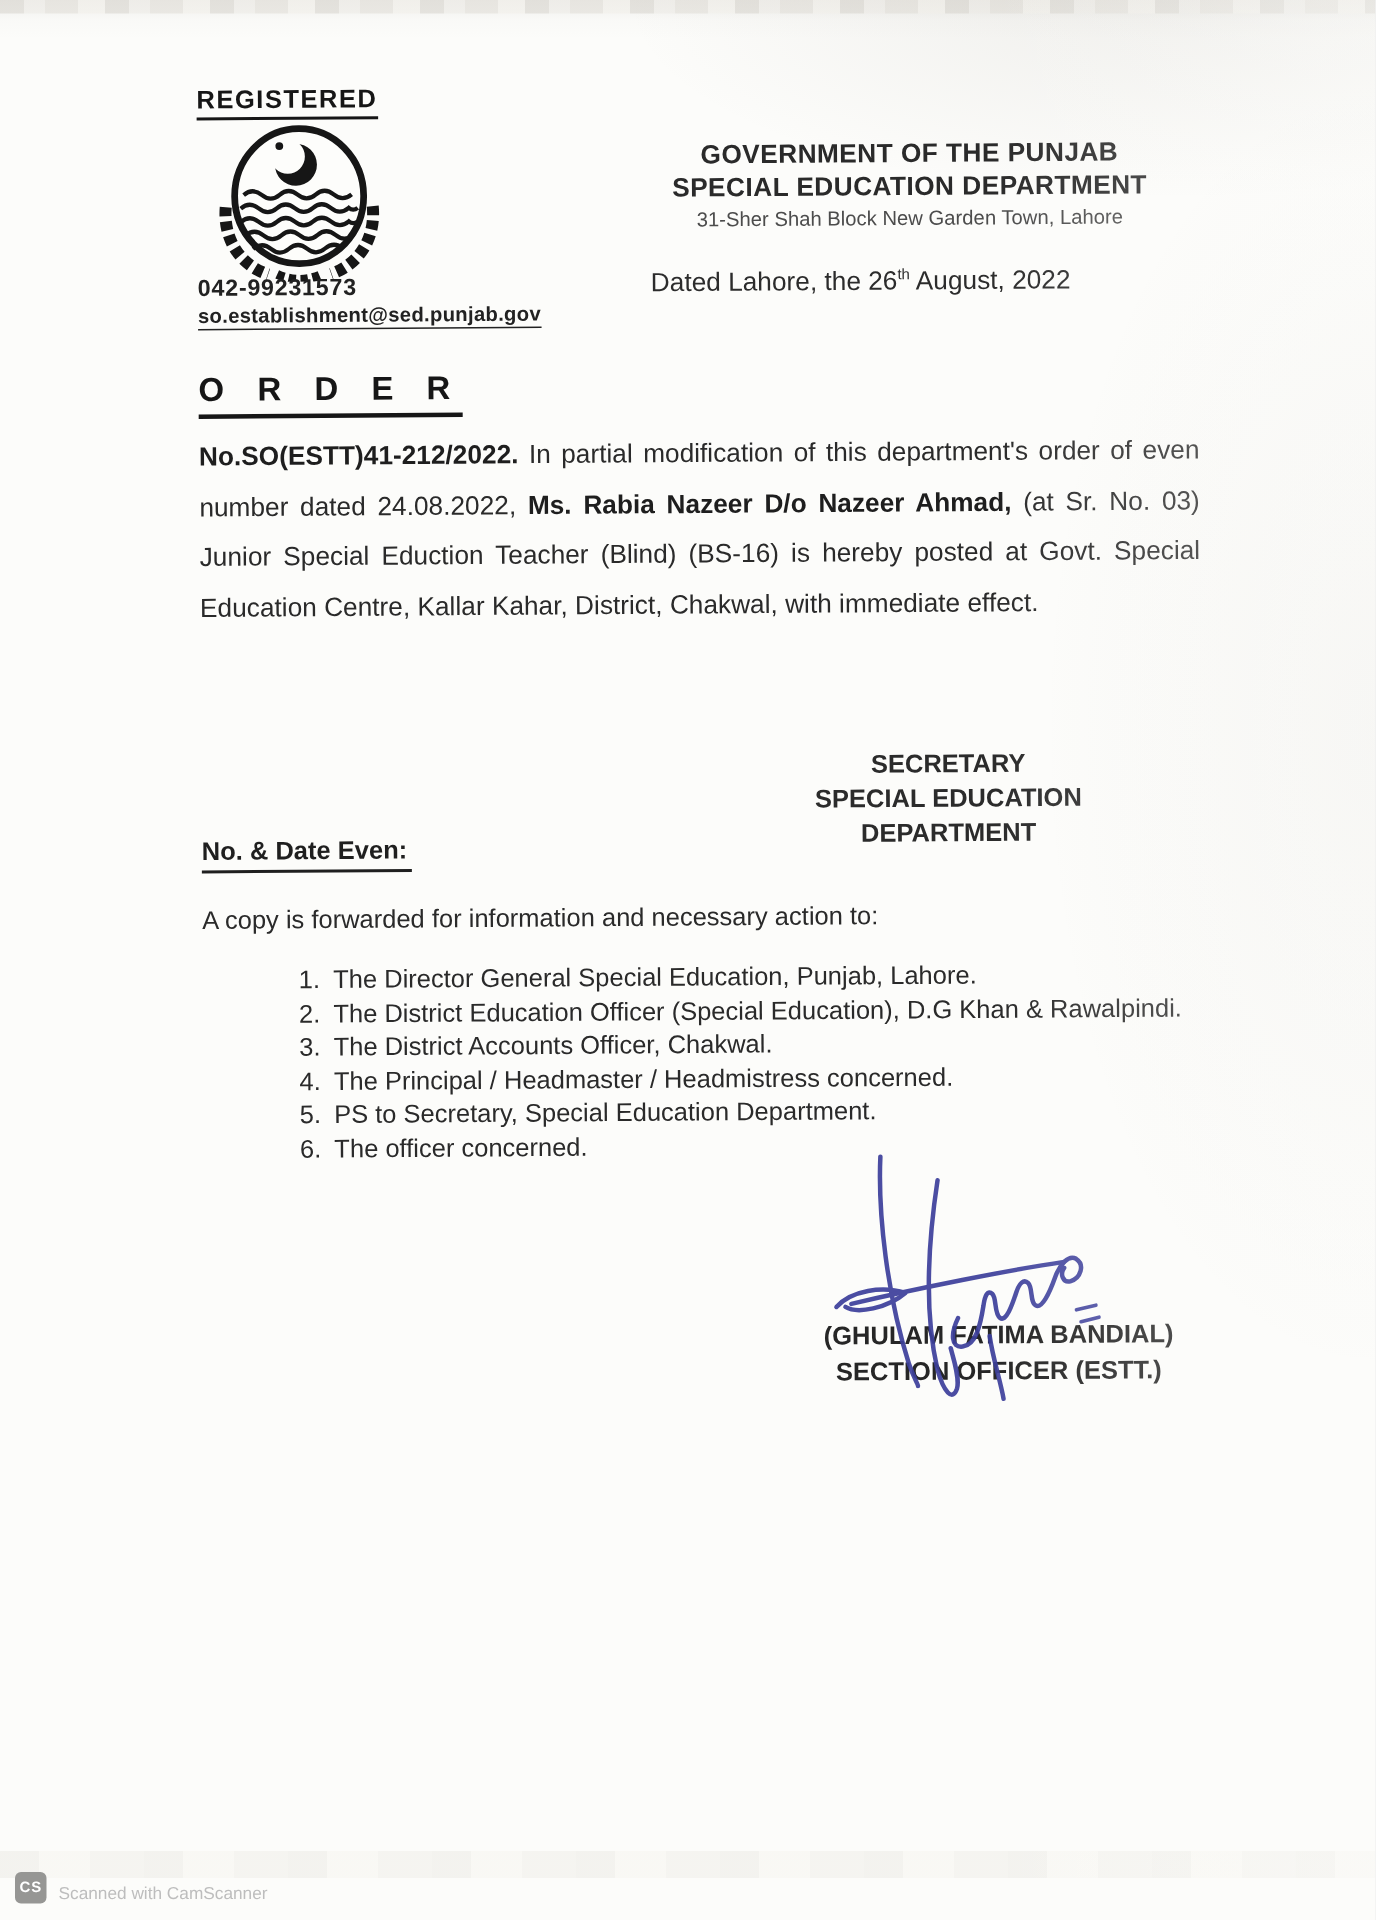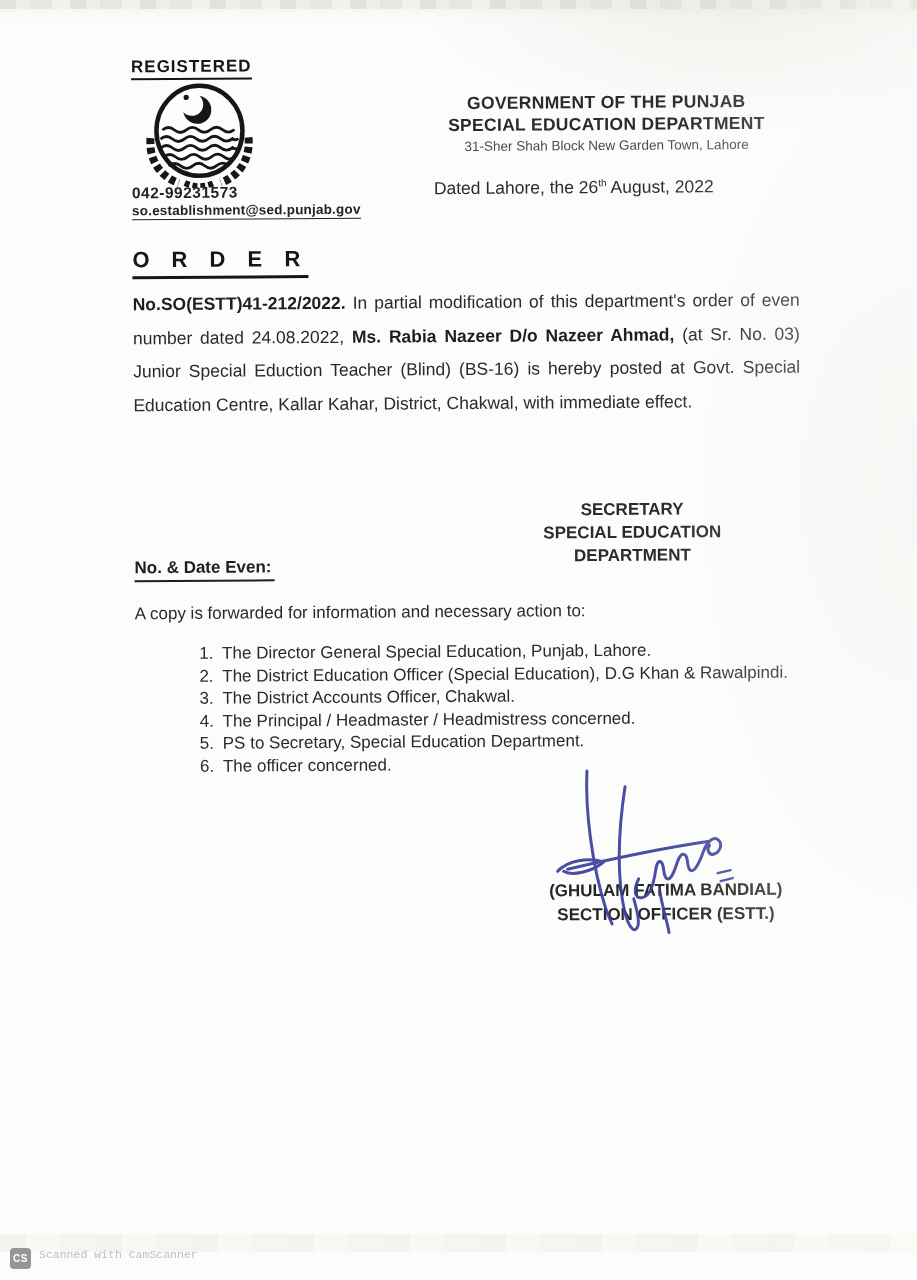--- a/index.html
+++ b/index.html
@@ -72,26 +72,26 @@
   .dist-list li{margin:0;padding-left:4px;}
 
   .signature{left:540px;top:760px;width:240px;height:178px;color:var(--signature-blue);z-index:5;}
   .sig-name-block{left:514px;top:880px;width:300px;text-align:center;font-size:17px;font-weight:bold;line-height:24px;color:#262626;z-index:2;}
 
   .fade-right{
     position:absolute;left:0;top:0;width:917px;height:1280px;pointer-events:none;z-index:8;
     background:linear-gradient(to right, rgba(252,252,250,0) 72%, rgba(252,252,250,0.32) 96%);
   }
 
-  .footer-cam{position:absolute;left:10px;top:1248px;display:flex;align-items:flex-start;gap:8px;z-index:9;}
+  .footer-cam{position:absolute;left:10px;top:1248px;display:flex;align-items:flex-end;gap:8px;z-index:9;}
   .cs-badge{
     width:21px;height:21px;border-radius:4px;background:#969694;color:#fff;
     font-size:10px;font-weight:bold;display:flex;align-items:center;justify-content:center;letter-spacing:.5px;
   }
-  .cs-text{font-size:11.5px;color:var(--faded-gray);font-family:Liberation Mono, monospace;}
+  .cs-text{font-size:11.5px;color:var(--faded-gray);}
 </style>
 </head>
 <body>
 
 <div class="page">
   <div class="top-edge"></div>
   <div class="bottom-mottle"></div>
 
   <div class="sheet">
 

